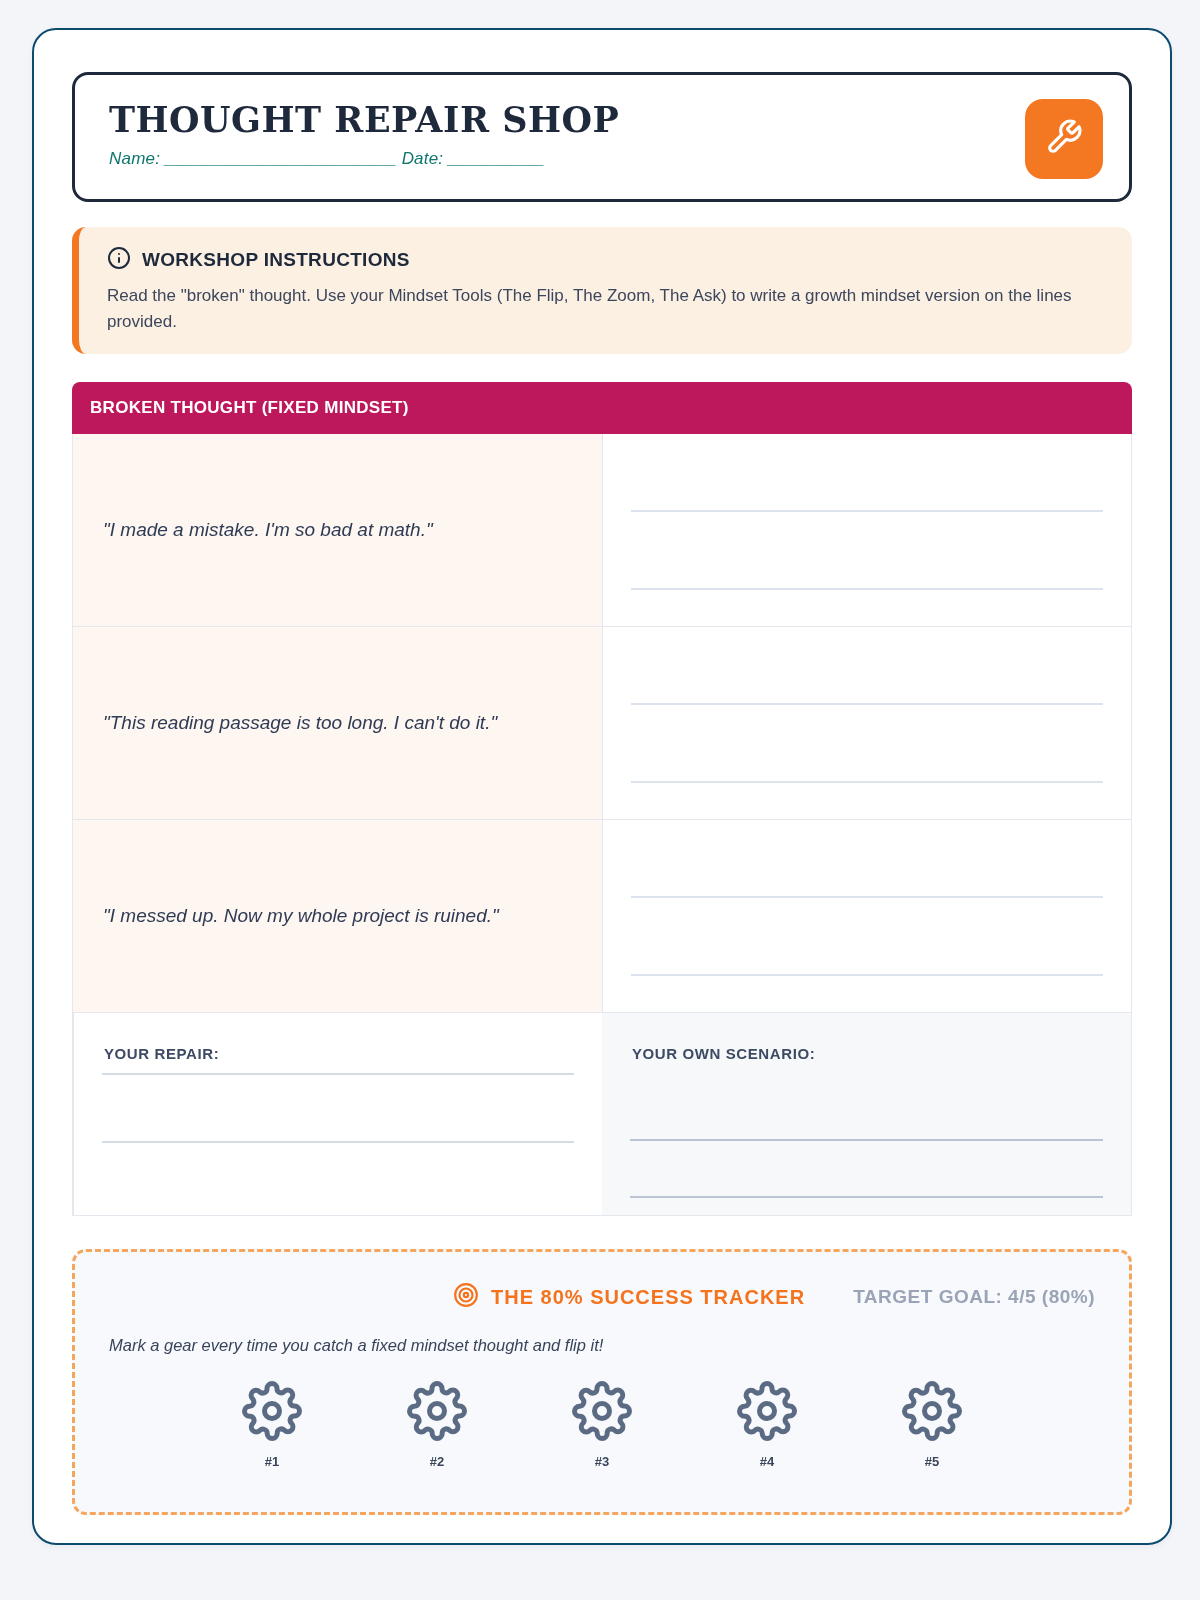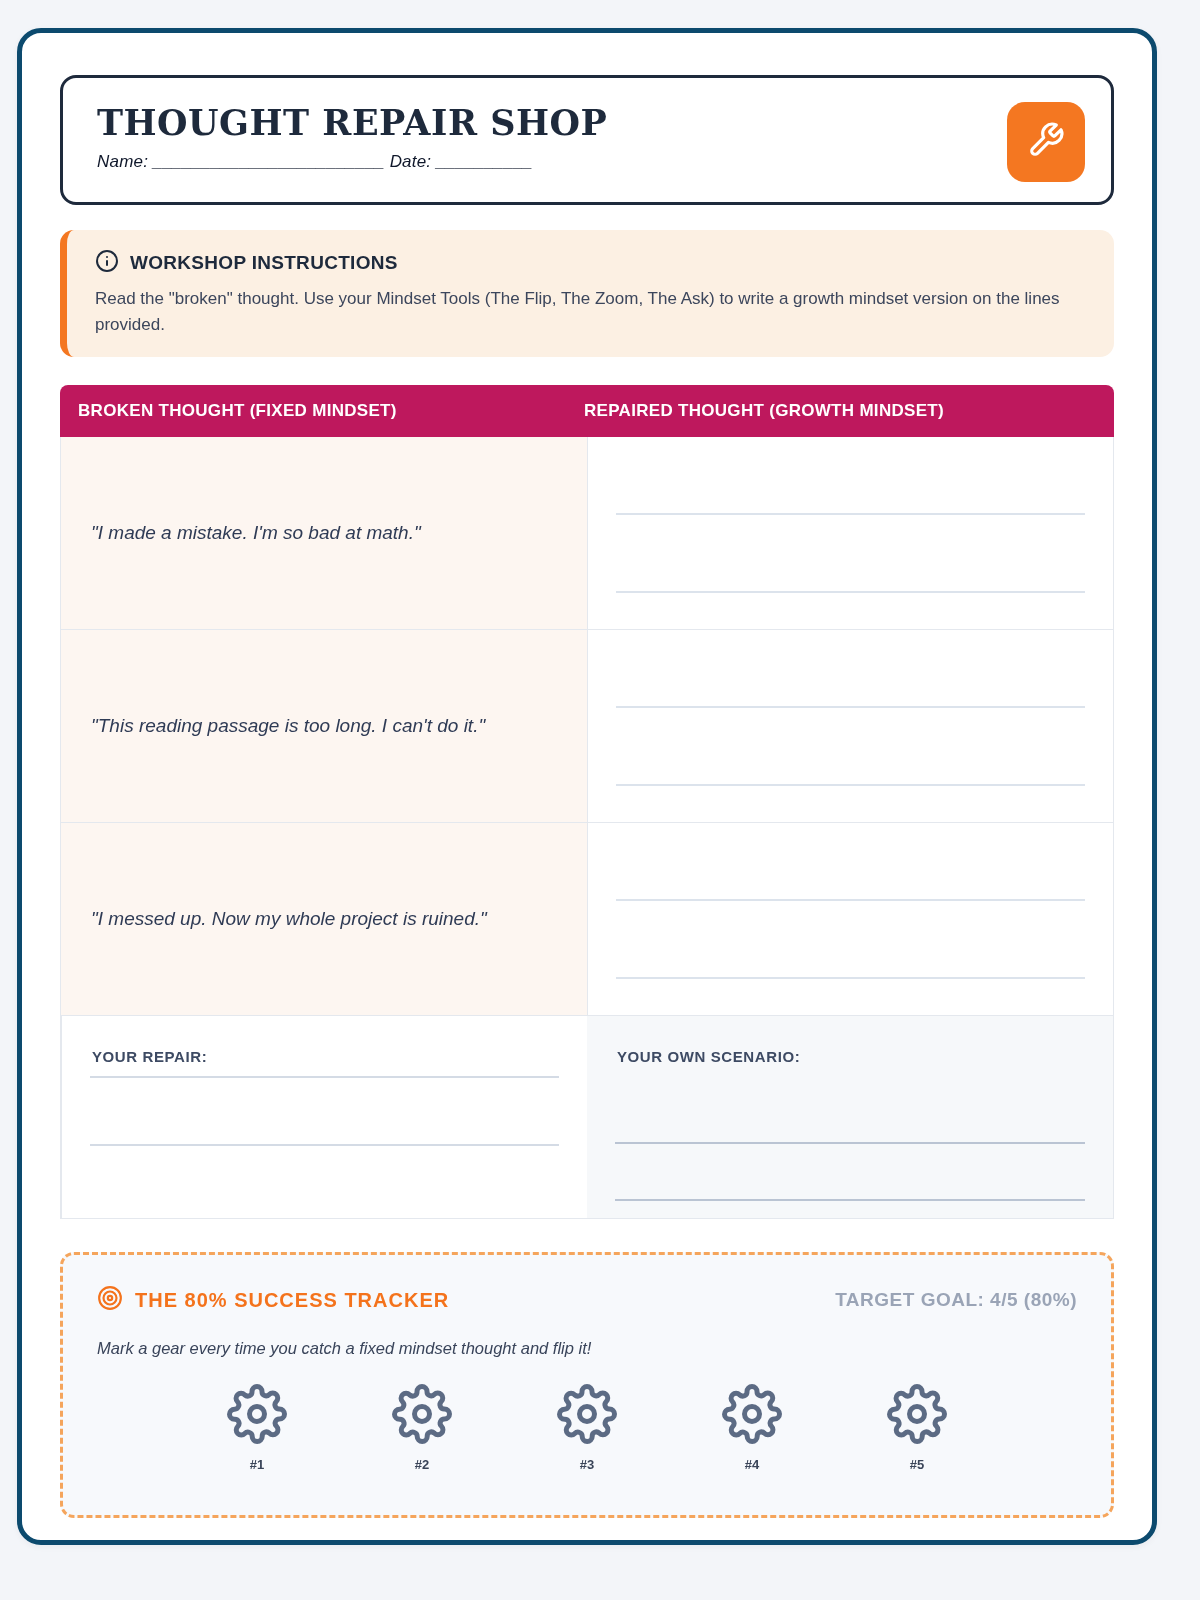--- a/index.html
+++ b/index.html
@@ -4,24 +4,24 @@
 <style>
   * { margin:0; padding:0; box-sizing:border-box; }
   html,body { width:1200px; height:1600px; }
   body {
     background:#F3F5F9;
     font-family:"Liberation Sans", sans-serif;
     color:#1E2A3C;
     position:relative;
   }
   .card {
-    position:absolute; left:17px; top:28px;
+    position:absolute; left:32px; top:28px;
     width:1140px; height:1517px;
     background:#FFFFFF;
-    border:5px solid #0c4a6e;
+    border:2px solid #0c4a6e;
     border-radius:24px;
     box-shadow:0 2px 6px rgba(30,42,60,.05);
     padding:42px 38px 46px 38px;
     overflow:hidden;
   }
 
   
   .header-box {
     position:relative;
     height:130px;
@@ -34,21 +34,21 @@
     font-weight:bold;
     font-size:35px;
     letter-spacing:.5px;
     color:#1E2A3C;
     line-height:1.1;
   }
   .name-date {
     margin-top:9px;
     font-style:italic;
     font-size:17px;
-    color:#0f172a;
+    color:#0f766e;
     letter-spacing:.2px;
   }
   .badge {
     position:absolute; right:26px; top:24px;
     width:78px; height:80px;
     background:#F47721;
     border-radius:18px;
     display:flex; align-items:center; justify-content:center;
     color:#FFFFFF;
   }
@@ -125,21 +125,21 @@
 
   
   .tracker {
     margin-top:33px;
     height:266px;
     border:3px dashed #F5A55C;
     border-radius:14px;
     background:#F7F9FC;
     padding:30px 34px 24px 34px;
   }
-  .tracker-head { display:flex; align-items:center; justify-content:space-between; }
+  .tracker-head { display:flex; align-items:center; justify-content:flex-end; }
   .tracker-title-wrap { display:flex; align-items:center; gap:12px; }
   .tracker-title-wrap svg { width:26px; height:26px; color:#F4731C; flex:0 0 auto; }
   .tracker-title {
     font-size:20px; font-weight:bold; letter-spacing:1px; color:#F4731C;
   }
   .tracker-goal {
     font-size:19px; font-weight:bold; letter-spacing:.5px; color:#9AA4B6;margin-left:48px;
   }
   .tracker-sub {
     margin-top:24px;
@@ -187,21 +187,20 @@
           </svg>
       </span>
       <span class="instr-title">WORKSHOP INSTRUCTIONS</span>
     </div>
     <div class="instr-body">Read the "broken" thought. Use your Mindset Tools (The Flip, The Zoom, The Ask) to write a growth mindset version on the lines provided.</div>
   </div>
 
   <div class="mindset-table">
     <div class="mt-header">
       <div class="col-h">BROKEN THOUGHT (FIXED MINDSET)</div>
-      <div class="col-h">REPAIRED THOUGHT (GROWTH MINDSET)</div>
     </div>
     <div class="mt-body">
       <div class="mt-row row-std">
         <div class="cell cell-broken">"I made a mistake. I'm so bad at math."</div>
         <div class="cell cell-repair">
           <div class="write-line line-1"></div>
           <div class="write-line line-2"></div>
         </div>
       </div>
       <div class="mt-row row-std">

